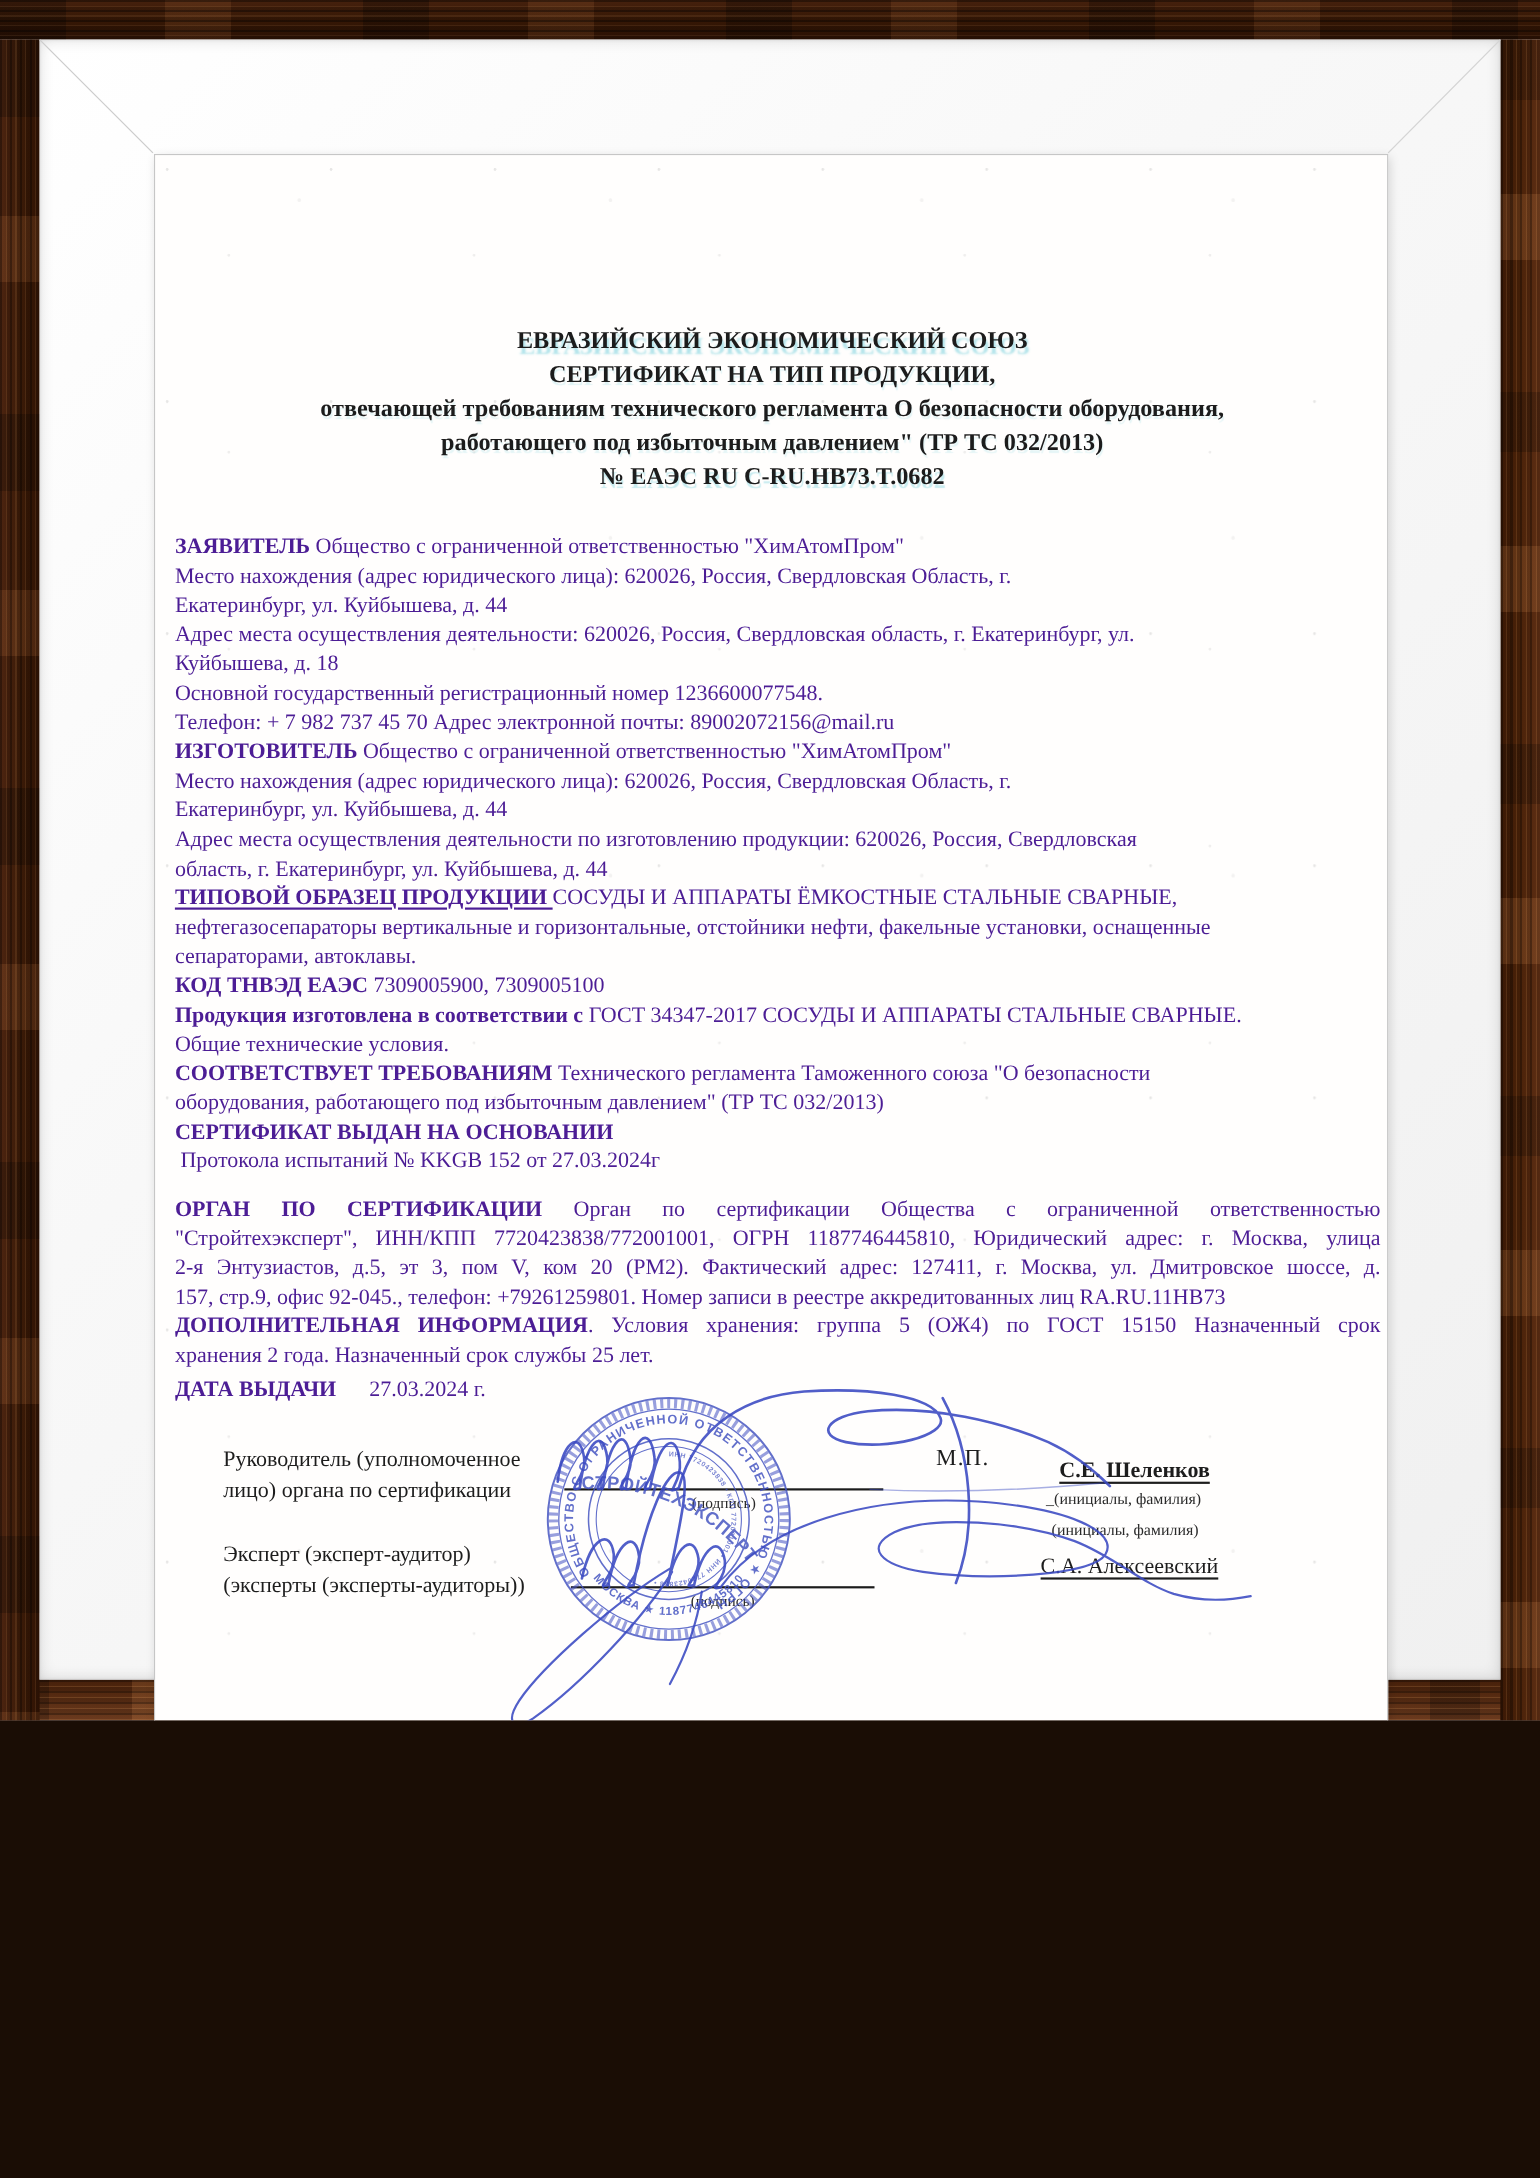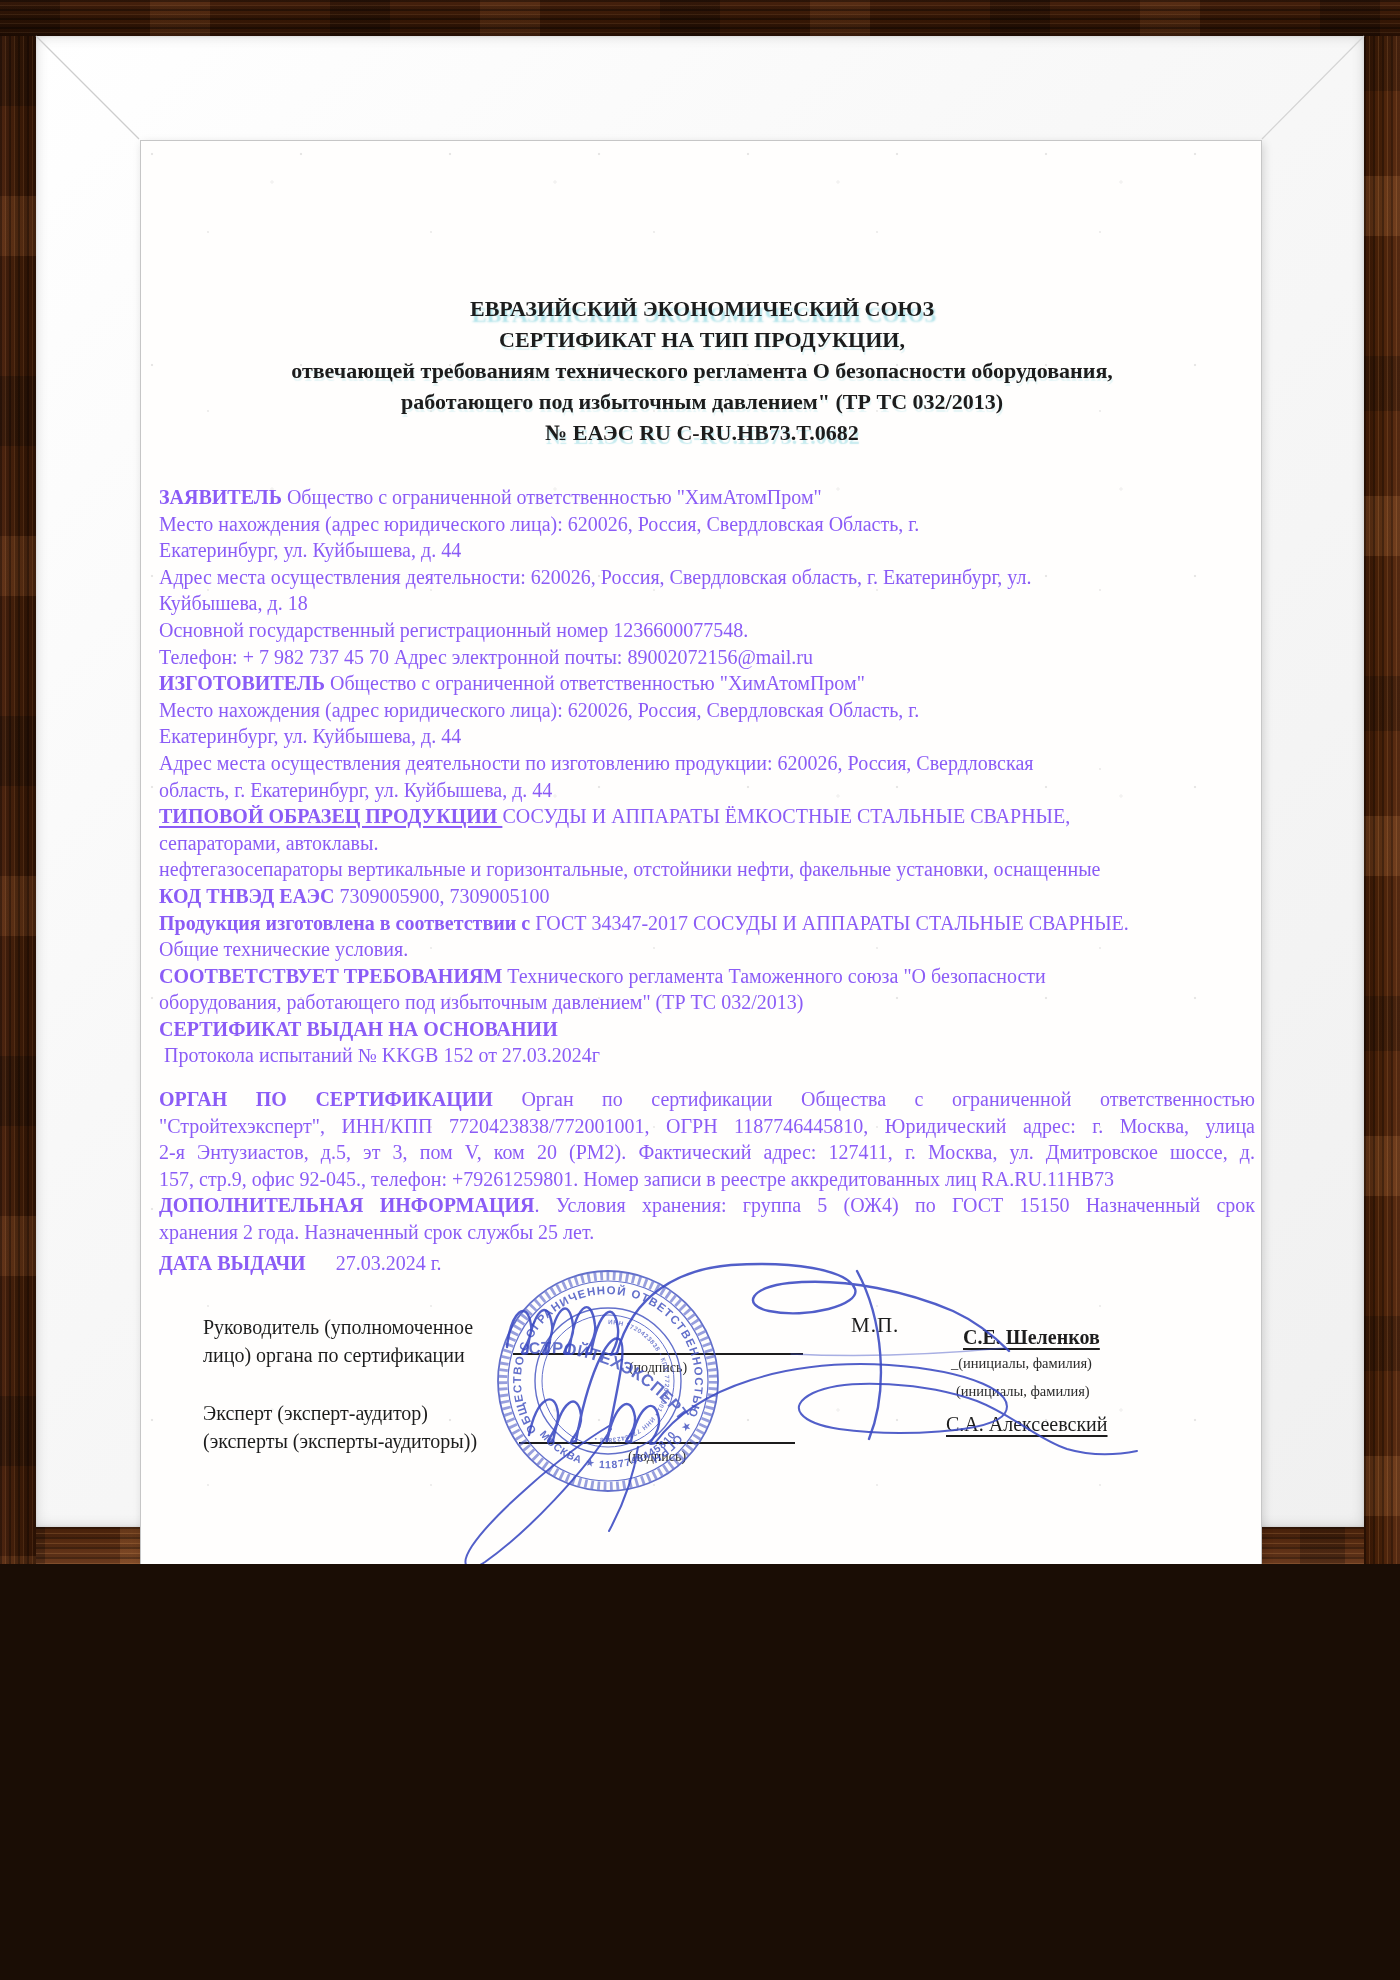--- a/index.html
+++ b/index.html
@@ -49,21 +49,21 @@
   
   .title-block{position:absolute;left:18px;top:152px;width:1086px;text-align:center;
     font-weight:bold;font-size:22px;line-height:31px;color:#1c1c1c;}
   .tl-0{text-shadow:2px 6px 2px rgba(80,196,210,.45);}
   .tl-1{text-shadow:1px 3px 1px rgba(80,196,210,.18);}
   .tl-2{text-shadow:1px 3px 1px rgba(80,196,210,.15);}
   .tl-3{text-shadow:1px 3px 1px rgba(80,196,210,.15);}
   .tl-4{text-shadow:1px 4px 1px rgba(80,196,210,.32);}
 
   .body-block{position:absolute;left:18px;top:343px;width:1096px;
-    font-size:20px;line-height:26.6px;color:#8b5cf6;}
+    font-size:20px;line-height:26.6px;color:#4c1d95;}
   .doc-line{min-height:26.6px;}
   .b{font-weight:bold;}
   .u{text-decoration:underline;text-underline-offset:3px;}
   .just{text-align:justify;text-align-last:justify;}
   .organ-start{margin-top:17px;}
   .date-line{margin-top:4px;}
 
   .abs{position:absolute;color:#1d1d1d;}
   .role{font-size:20px;line-height:27px;margin-left:44px;}
   .sig-line{position:absolute;height:2px;background:#1c1c1c;}
@@ -110,22 +110,22 @@
         <div class="doc-line"><span>Адрес места осуществления деятельности: 620026, Россия, Свердловская область, г. Екатеринбург, ул.</span></div>
         <div class="doc-line"><span>Куйбышева, д. 18</span></div>
         <div class="doc-line"><span>Основной государственный регистрационный номер 1236600077548.</span></div>
         <div class="doc-line"><span>Телефон: + 7 982 737 45 70 Адрес электронной почты: 89002072156@mail.ru</span></div>
         <div class="doc-line"><span class="b">ИЗГОТОВИТЕЛЬ </span><span>Общество с ограниченной ответственностью "ХимАтомПром"</span></div>
         <div class="doc-line"><span>Место нахождения (адрес юридического лица): 620026, Россия, Свердловская Область, г.</span></div>
         <div class="doc-line"><span>Екатеринбург, ул. Куйбышева, д. 44</span></div>
         <div class="doc-line"><span>Адрес места осуществления деятельности по изготовлению продукции: 620026, Россия, Свердловская</span></div>
         <div class="doc-line"><span>область, г. Екатеринбург, ул. Куйбышева, д. 44</span></div>
         <div class="doc-line"><span class="b u">ТИПОВОЙ ОБРАЗЕЦ ПРОДУКЦИИ </span><span>СОСУДЫ И АППАРАТЫ ЁМКОСТНЫЕ СТАЛЬНЫЕ СВАРНЫЕ,</span></div>
+        <div class="doc-line"><span>нефтегазосепараторы вертикальные и горизонтальные, отстойники нефти, факельные установки, оснащенные</span></div>
         <div class="doc-line"><span>сепараторами, автоклавы.</span></div>
-        <div class="doc-line"><span>нефтегазосепараторы вертикальные и горизонтальные, отстойники нефти, факельные установки, оснащенные</span></div>
         <div class="doc-line"><span class="b">КОД ТНВЭД ЕАЭС </span><span>7309005900, 7309005100</span></div>
         <div class="doc-line"><span class="b">Продукция изготовлена в соответствии с </span><span>ГОСТ 34347-2017 СОСУДЫ И АППАРАТЫ СТАЛЬНЫЕ СВАРНЫЕ.</span></div>
         <div class="doc-line"><span>Общие технические условия.</span></div>
         <div class="doc-line"><span class="b">СООТВЕТСТВУЕТ ТРЕБОВАНИЯМ </span><span>Технического регламента Таможенного союза "О безопасности</span></div>
         <div class="doc-line"><span>оборудования, работающего под избыточным давлением" (ТР ТС 032/2013)</span></div>
         <div class="doc-line"><span class="b">СЕРТИФИКАТ ВЫДАН НА ОСНОВАНИИ</span></div>
         <div class="doc-line"><span>&nbsp;Протокола испытаний № KKGB 152 от 27.03.2024г</span></div>
         <div class="doc-line just organ-start"><span class="b">ОРГАН ПО СЕРТИФИКАЦИИ </span><span>Орган по сертификации Общества с ограниченной ответственностью</span></div>
         <div class="doc-line just"><span>"Стройтехэксперт", ИНН/КПП 7720423838/772001001, ОГРН 1187746445810, Юридический адрес: г. Москва, улица</span></div>
         <div class="doc-line just"><span>2-я Энтузиастов, д.5, эт 3, пом V, ком 20 (РМ2). Фактический адрес: 127411, г. Москва, ул. Дмитровское шоссе, д.</span></div>

